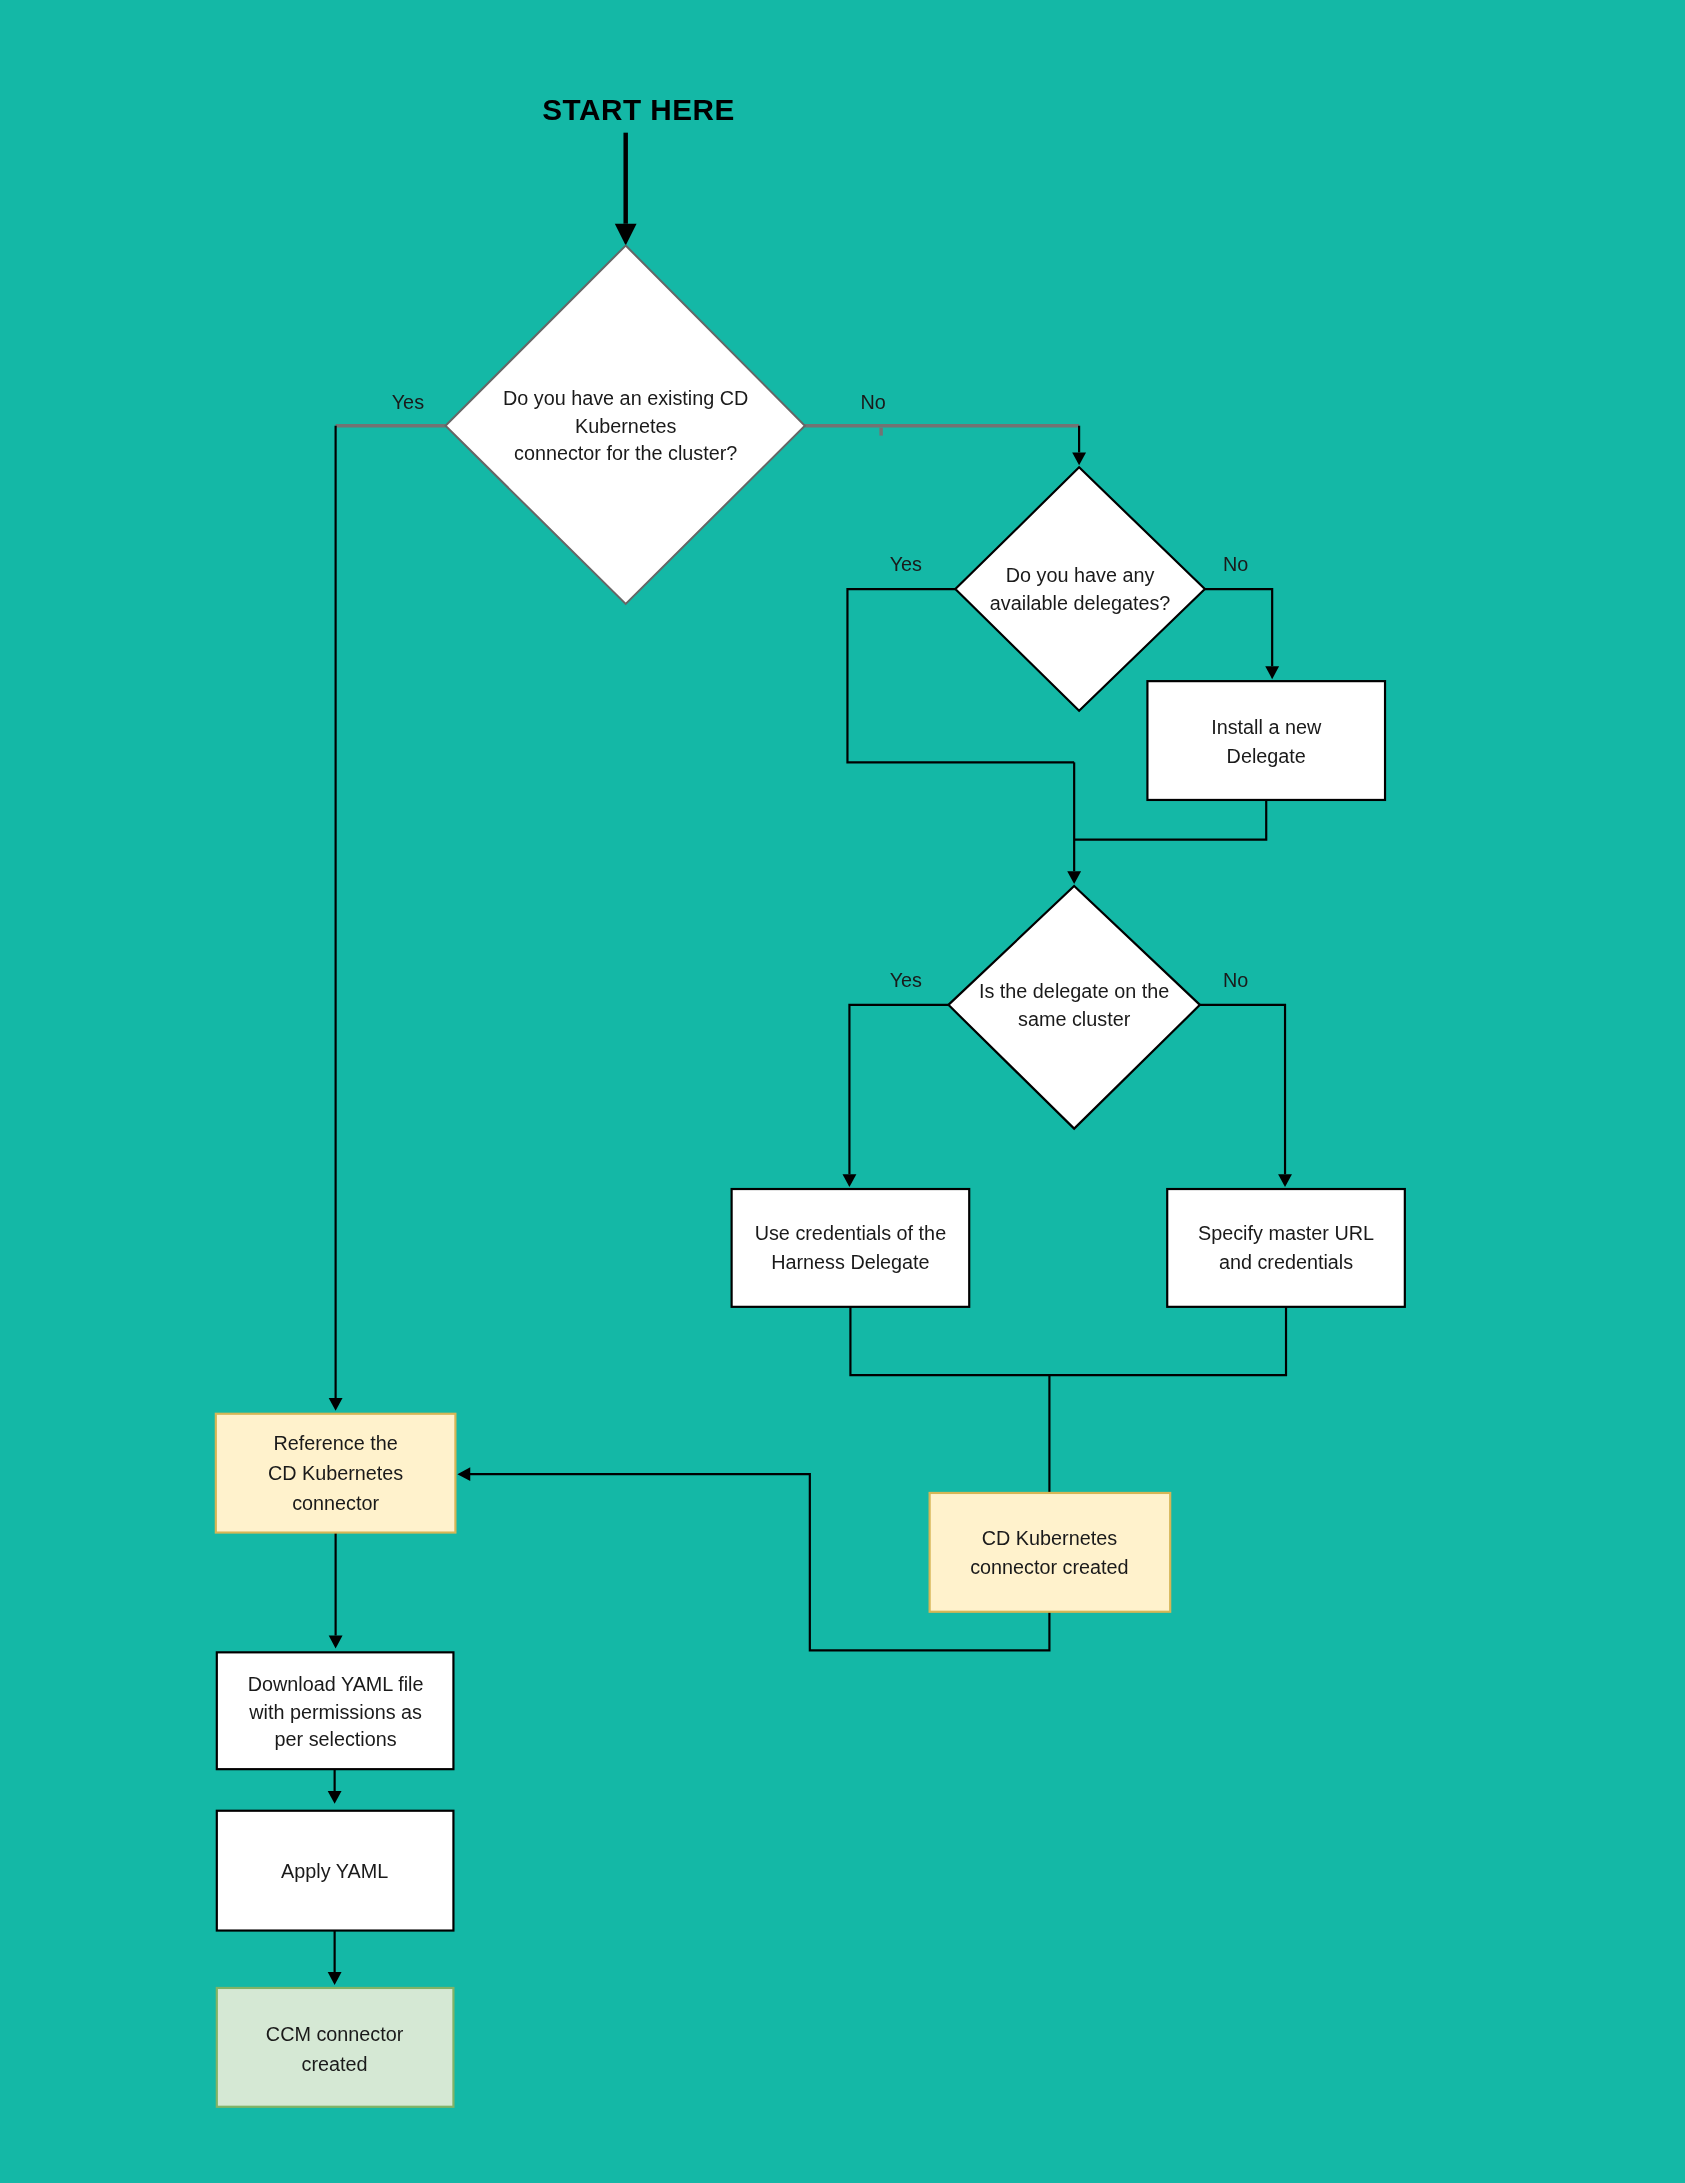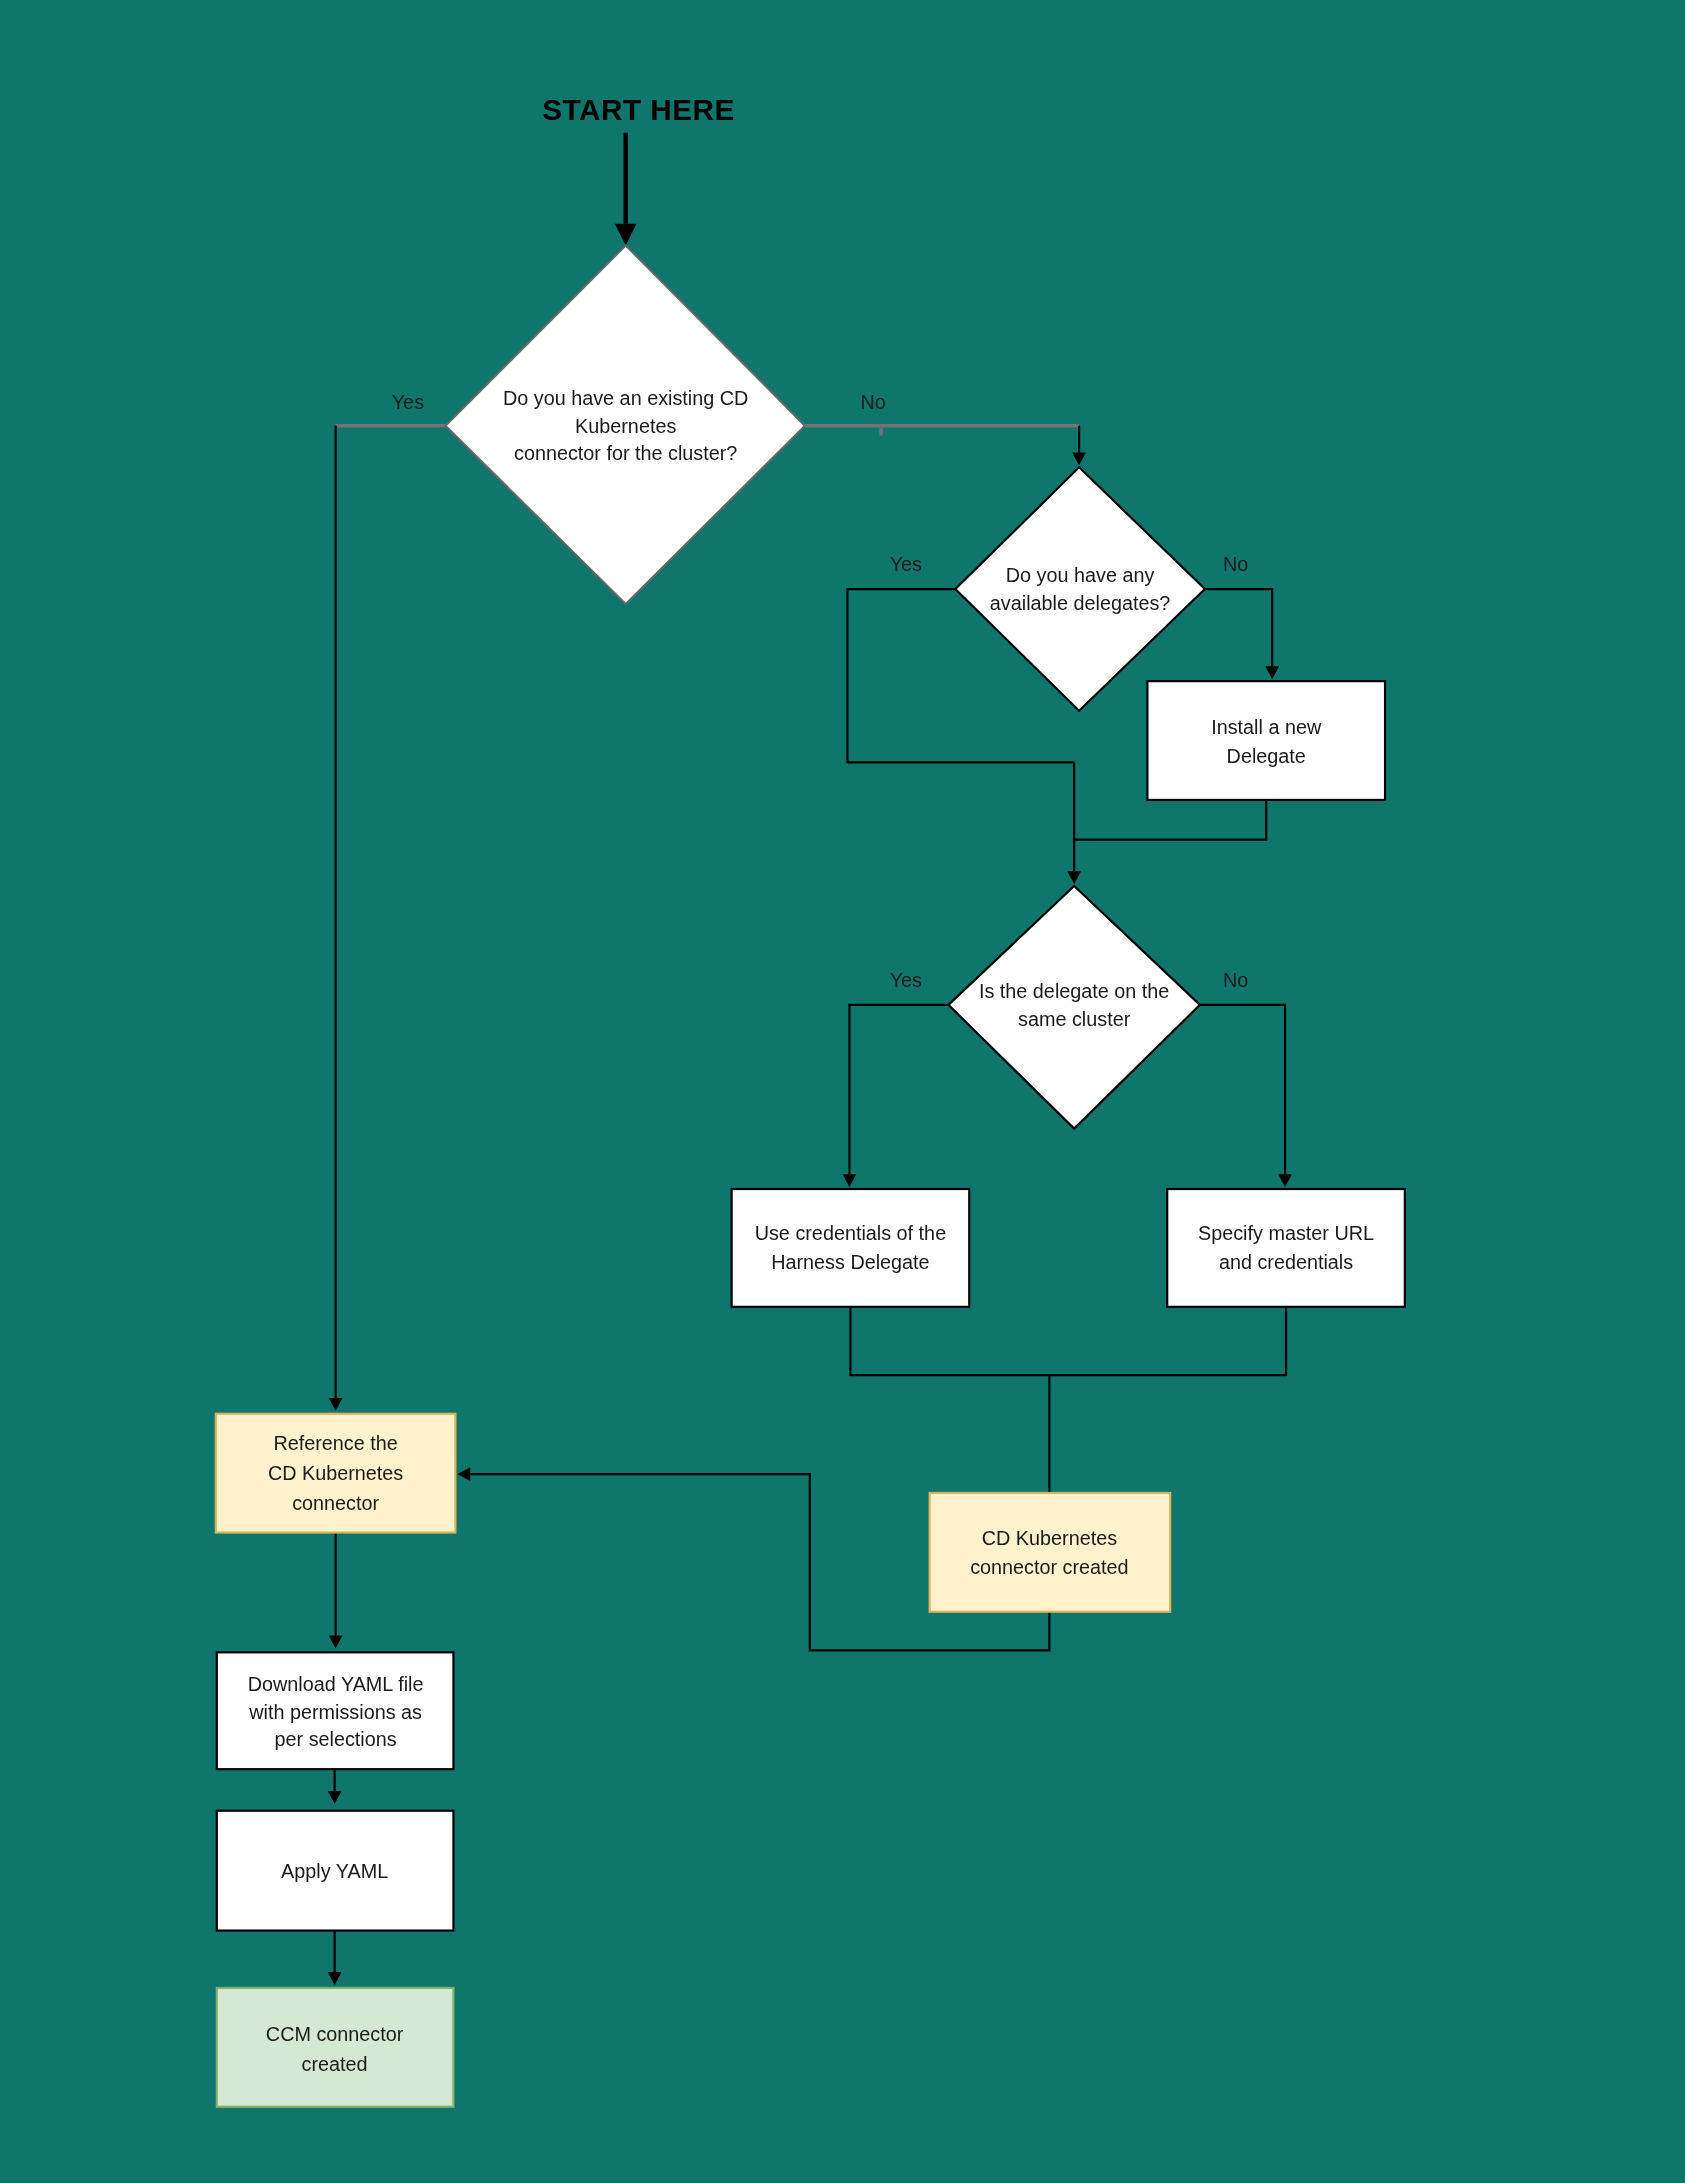--- a/index.html
+++ b/index.html
@@ -1,16 +1,16 @@
 <!DOCTYPE html>
 <html><head>
 <meta charset="utf-8">
 <style>
   html,body{margin:0;padding:0;background:#ffffff;}
-  .canvas{position:relative;width:1685px;height:2184px;background:#0f766e;overflow:hidden;}
+  .canvas{position:relative;width:1685px;height:2184px;background:#14b8a6;overflow:hidden;}
   svg{display:block;position:absolute;left:0;top:0;}
   svg text{font-family:"Liberation Sans","DejaVu Sans",sans-serif;font-size:20px;fill:#1a1a1a;
            text-anchor:middle;dominant-baseline:central;}
   svg text.title{font-size:30px;font-weight:bold;fill:#000000;letter-spacing:0.5px;}
   .edge{fill:none;stroke:#000000;stroke-width:2.2;}
   .edge-branch{fill:none;stroke:#737373;stroke-width:3.5;}
   .edge-start{fill:none;stroke:#000000;stroke-width:4.5;}
   .head{fill:#000000;stroke:none;}
   .shape{fill:#ffffff;stroke:#000000;stroke-width:2.2;}
   .shape-d1{fill:#ffffff;stroke:#666666;stroke-width:2;}

